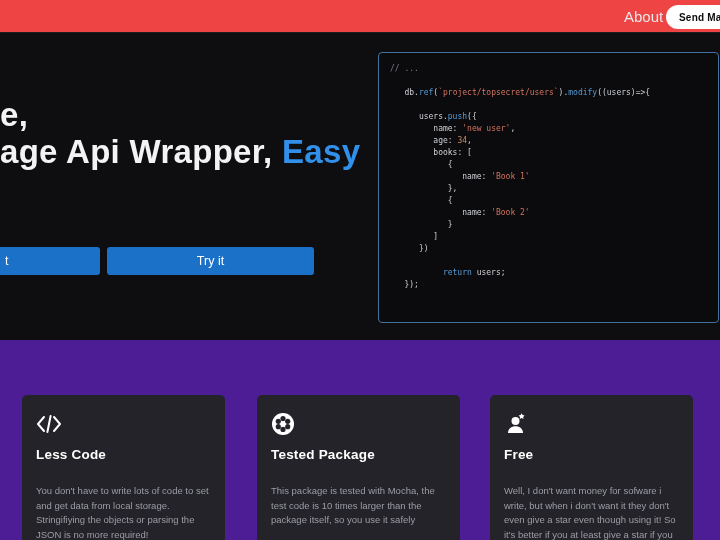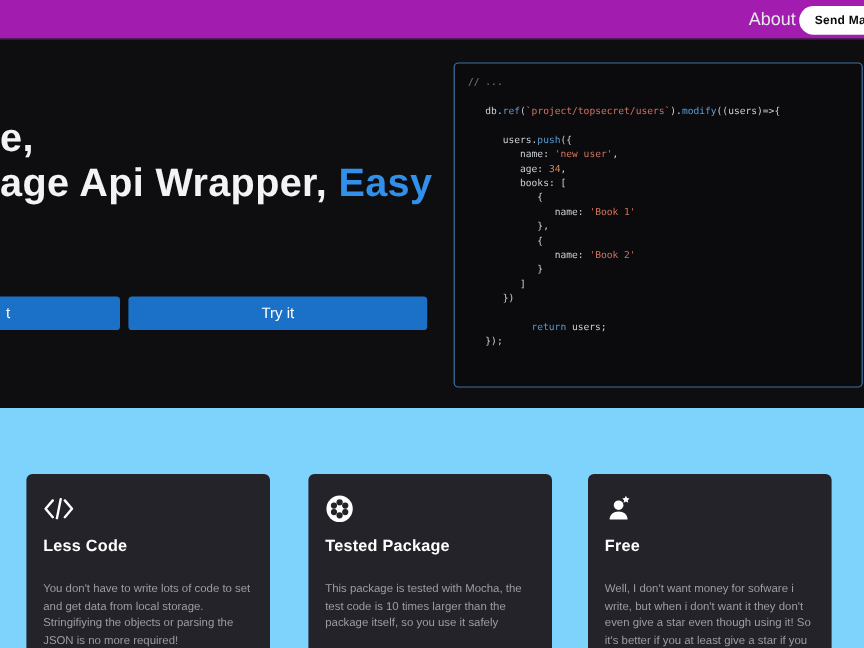--- a/index.html
+++ b/index.html
@@ -7,21 +7,21 @@
   body {
     position:relative;
     overflow:hidden;
     background:#0e0e11;
     font-family:"Liberation Sans", sans-serif;
   }
 
   
   .navbar {
     position:absolute; top:0; left:0; width:720px; height:33px;
-    background:#a21caf; border-bottom:1px solid #1c1c21;
+    background:#ef4444; border-bottom:1px solid #1c1c21;
   }
   .nav-about {
     position:absolute; left:624px; top:8px;
     color:#e8e8eb; font-size:15px; text-decoration:none; cursor:pointer;
   }
   .send-mail-btn {
     position:absolute; left:666px; top:5px; width:88px; height:24px;
     background:#ffffff; color:#0c0c0e;
     border:none; border-radius:13px;
     font-family:inherit; font-weight:700; font-size:10px; letter-spacing:.2px;
@@ -39,21 +39,21 @@
   .hero-subtitle {
     position:absolute; left:0; top:180px;
     font-size:15px; color:#97999e; white-space:nowrap;
   }
   .btn {
     position:absolute; top:214px; height:28px;
     background:var(--accent-blue, #1b71c8); color:#fff;
     font-size:12.5px; display:flex; align-items:center; cursor:pointer;
   }
   .partial-btn { left:0; width:100px; border-radius:0 3px 3px 0; padding-left:5px; justify-content:flex-start; }
-  .try-btn { left:107px; width:249px; border-radius:3px; justify-content:center; }
+  .try-btn { left:107px; width:207px; border-radius:3px; justify-content:center; }
 
   
   .code-panel {
     position:absolute; left:378px; top:19px; width:341px; height:271px;
     background:#0b0b0e;
     border:1px solid var(--code-border, #44719f);
     border-radius:4px; padding:10px 11px; overflow:hidden;
   }
   .code {
     font-family:"DejaVu Sans Mono", monospace;
@@ -63,21 +63,21 @@
   .tok-cm { color:#787e85; }
   .tok-pl { color:#cdd0d4;margin-top:20px; }
   .tok-fn { color:#569cd6; }
   .tok-kw { color:#569cd6;margin-left:24px; }
   .tok-st { color:#d1735f; }
   .tok-nu { color:#c98a5e;margin-top:12px; }
 
   
   .features {
     position:absolute; left:0; top:340px; width:720px; height:200px;
-    background:#7dd3fc;
+    background:#4c1d95;
   }
   .card {
     position:absolute; top:55px; width:203px; height:185px;
     background:#232329; border-radius:5px; padding:16px 14px;
   }
   .card-1 { left:22px; }
   .card-2 { left:257px; }
   .card-3 { left:490px; }
   .card-icon { height:26px; display:flex; align-items:center; }
   .card-title { margin-top:10px; font-size:13.5px; font-weight:700; color:#ffffff; letter-spacing:.2px; }

